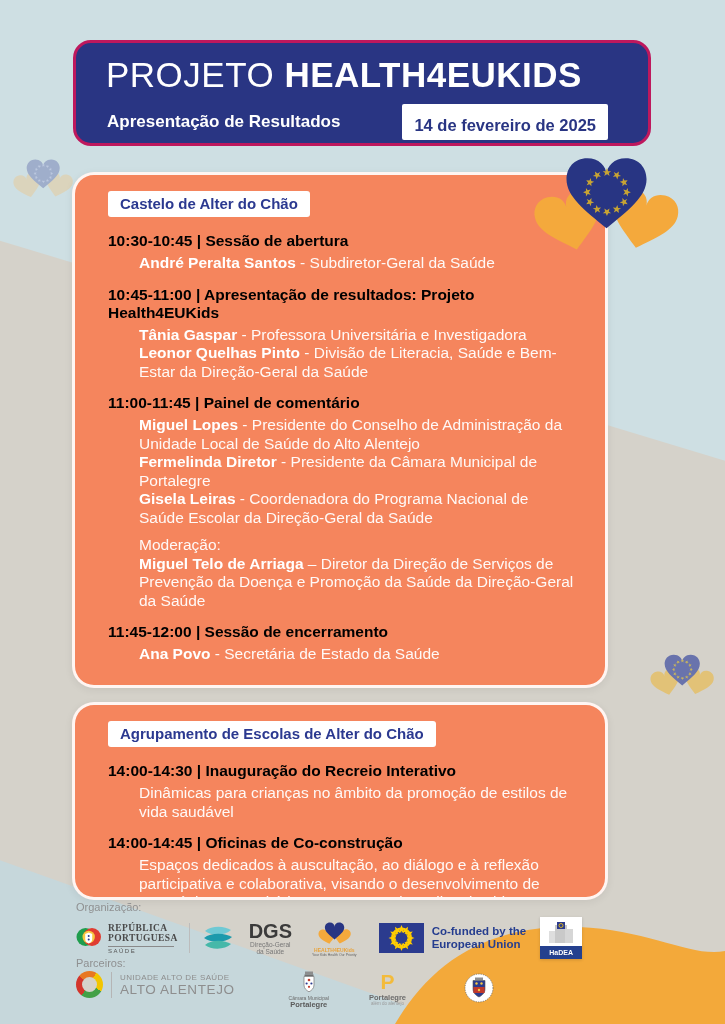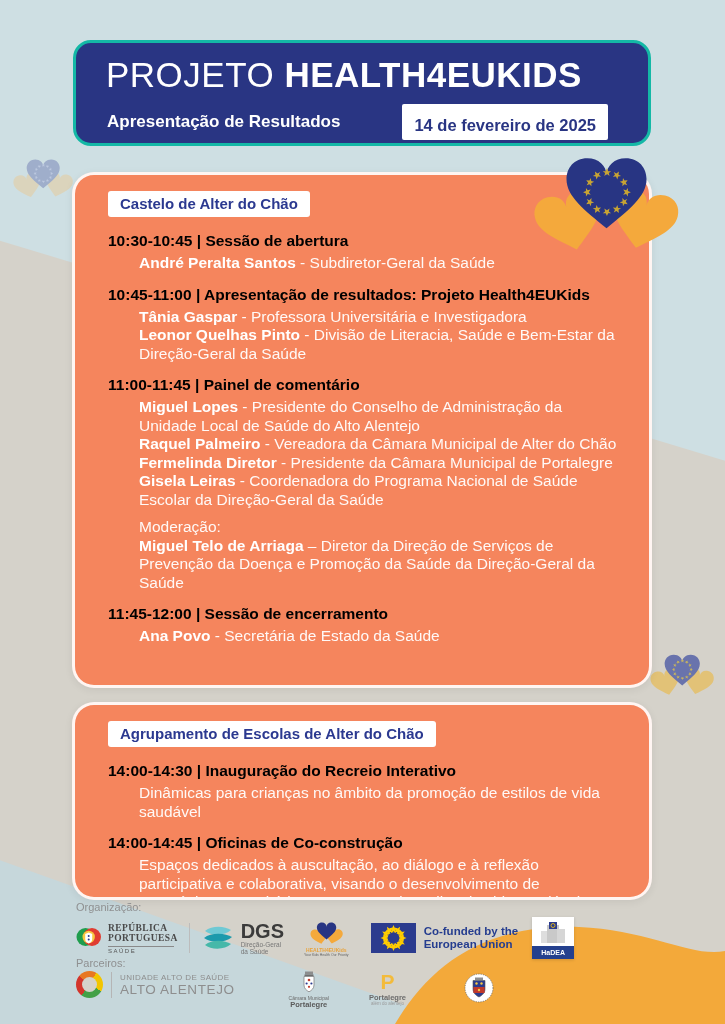--- a/index.html
+++ b/index.html
@@ -10,21 +10,21 @@
     -webkit-font-smoothing:antialiased;
   }
   .bg{position:absolute;inset:0;}
   .bg-beige{background:#D5D2CA;clip-path:polygon(0 23.5%,100% 45%,100% 100%,0 100%);}
   .bg-lightblue{background:#C6D7DB;clip-path:polygon(0 84%,63% 100%,0 100%);}
   .bg-wave{position:absolute;right:0;bottom:0;}
 
   
   .header{
     position:absolute;left:73px;top:40px;width:578px;height:106px;
-    background:#293583;border:3px solid #14b8a6;border-radius:18px;
+    background:#293583;border:3px solid #be185d;border-radius:18px;
     box-sizing:border-box;color:#fff;
   }
   .title{padding:12px 30px 0 30px;font-size:35px;letter-spacing:.5px;white-space:nowrap;}
   .t-light{font-weight:400;}
   .t-bold{font-weight:800;}
   .header-row{
     display:flex;justify-content:space-between;align-items:center;
     padding:9px 40px 0 31px;
   }
   .subtitle{font-size:17px;font-weight:700;}
@@ -34,21 +34,21 @@
   }
 
   
   .deco{position:absolute;}
   .deco-topleft{left:12px;top:156px;width:62px;z-index:1;}
   .deco-big{left:531px;top:150px;width:150px;z-index:5;}
   .deco-mid{left:649px;top:651px;width:66px;z-index:1;}
 
   
   .panel{
-    position:absolute;left:72px;width:580px;box-sizing:border-box;
+    position:absolute;left:72px;width:536px;box-sizing:border-box;
     background:#F5855D;border:3px solid rgba(255,255,255,.92);border-radius:22px;
     box-shadow:0 2px 8px rgba(0,0,0,.07);
     padding:16px 30px 0 33px;overflow:hidden;z-index:3;
   }
   .panel-1{top:172px;height:516px;}
   .panel-2{top:702px;height:198px;}
   .loc-label{
     display:inline-block;background:#fff;color:#2B3990;
     font-size:15px;font-weight:700;padding:4px 12px 5px;border-radius:3px;
     margin-bottom:8px;
@@ -71,21 +71,21 @@
   .org-row{top:917px;height:42px;}
   .partners-row{top:971px;height:46px;align-items:flex-start;}
   .vdiv{width:1px;height:30px;background:#BCBCBC;margin:0 11px;}
 
   .logo-republica{display:flex;align-items:center;gap:7px;}
   .rp-text{color:#4A4A4A;}
   .rp-l1,.rp-l2{font-family:"Liberation Serif",serif;font-weight:700;font-size:9.5px;line-height:10.5px;letter-spacing:.4px;}
   .rp-rule{border-top:1px solid #8a8a8a;margin:2px 0 1px;width:66px;}
   .rp-l3{font-size:6px;letter-spacing:1.5px;color:#555;}
 
-  .logo-dgs{display:flex;align-items:center;gap:6px;}
+  .logo-dgs{display:flex;align-items:center;gap:14px;text-align:center;}
   .dgs-abbr{font-size:20px;font-weight:800;color:#3B3B3B;line-height:19px;}
   .dgs-sub{font-size:6.5px;color:#777;line-height:7px;}
 
   .logo-h4k{display:flex;flex-direction:column;align-items:center;margin:0 22px 0 20px;}
   .h4k-label{font-size:5px;font-weight:700;color:#E8A33B;margin-top:1px;}
   .h4k-sub{font-size:3.5px;color:#666;}
 
   .logo-eu{display:flex;align-items:center;gap:8px;}
   .eu-text{font-size:11.5px;font-weight:700;color:#253D8F;line-height:13px;}
 
@@ -186,21 +186,20 @@
 
   <div class="session">
     <div class="s-title">10:45-11:00 | Apresentação de resultados: Projeto Health4EUKids</div>
     <div class="speaker"><span class="b">Tânia Gaspar</span><span> - Professora Universitária e Investigadora</span></div>
     <div class="speaker"><span class="b">Leonor Quelhas Pinto</span><span> - Divisão de Literacia, Saúde e Bem-Estar da Direção-Geral da Saúde</span></div>
   </div>
 
   <div class="session">
     <div class="s-title">11:00-11:45 | Painel de comentário</div>
     <div class="speaker"><span class="b">Miguel Lopes</span><span> - Presidente do Conselho de Administração da Unidade Local de Saúde do Alto Alentejo</span></div>
-    <div class="speaker"><span class="b">Raquel Palmeiro</span><span> - Vereadora da Câmara Municipal de Alter do Chão</span></div>
     <div class="speaker"><span class="b">Fermelinda Diretor</span><span> - Presidente da Câmara Municipal de Portalegre</span></div>
     <div class="speaker"><span class="b">Gisela Leiras</span><span> - Coordenadora do Programa Nacional de Saúde Escolar da Direção-Geral da Saúde</span></div>
     <div class="mod">
       <div class="mod-label">Moderação:</div>
       <div class="speaker"><span class="b">Miguel Telo de Arriaga</span><span> – Diretor da Direção de Serviços de Prevenção da Doença e Promoção da Saúde da Direção-Geral da Saúde</span></div>
     </div>
   </div>
 
   <div class="session">
     <div class="s-title">11:45-12:00 | Sessão de encerramento</div>

